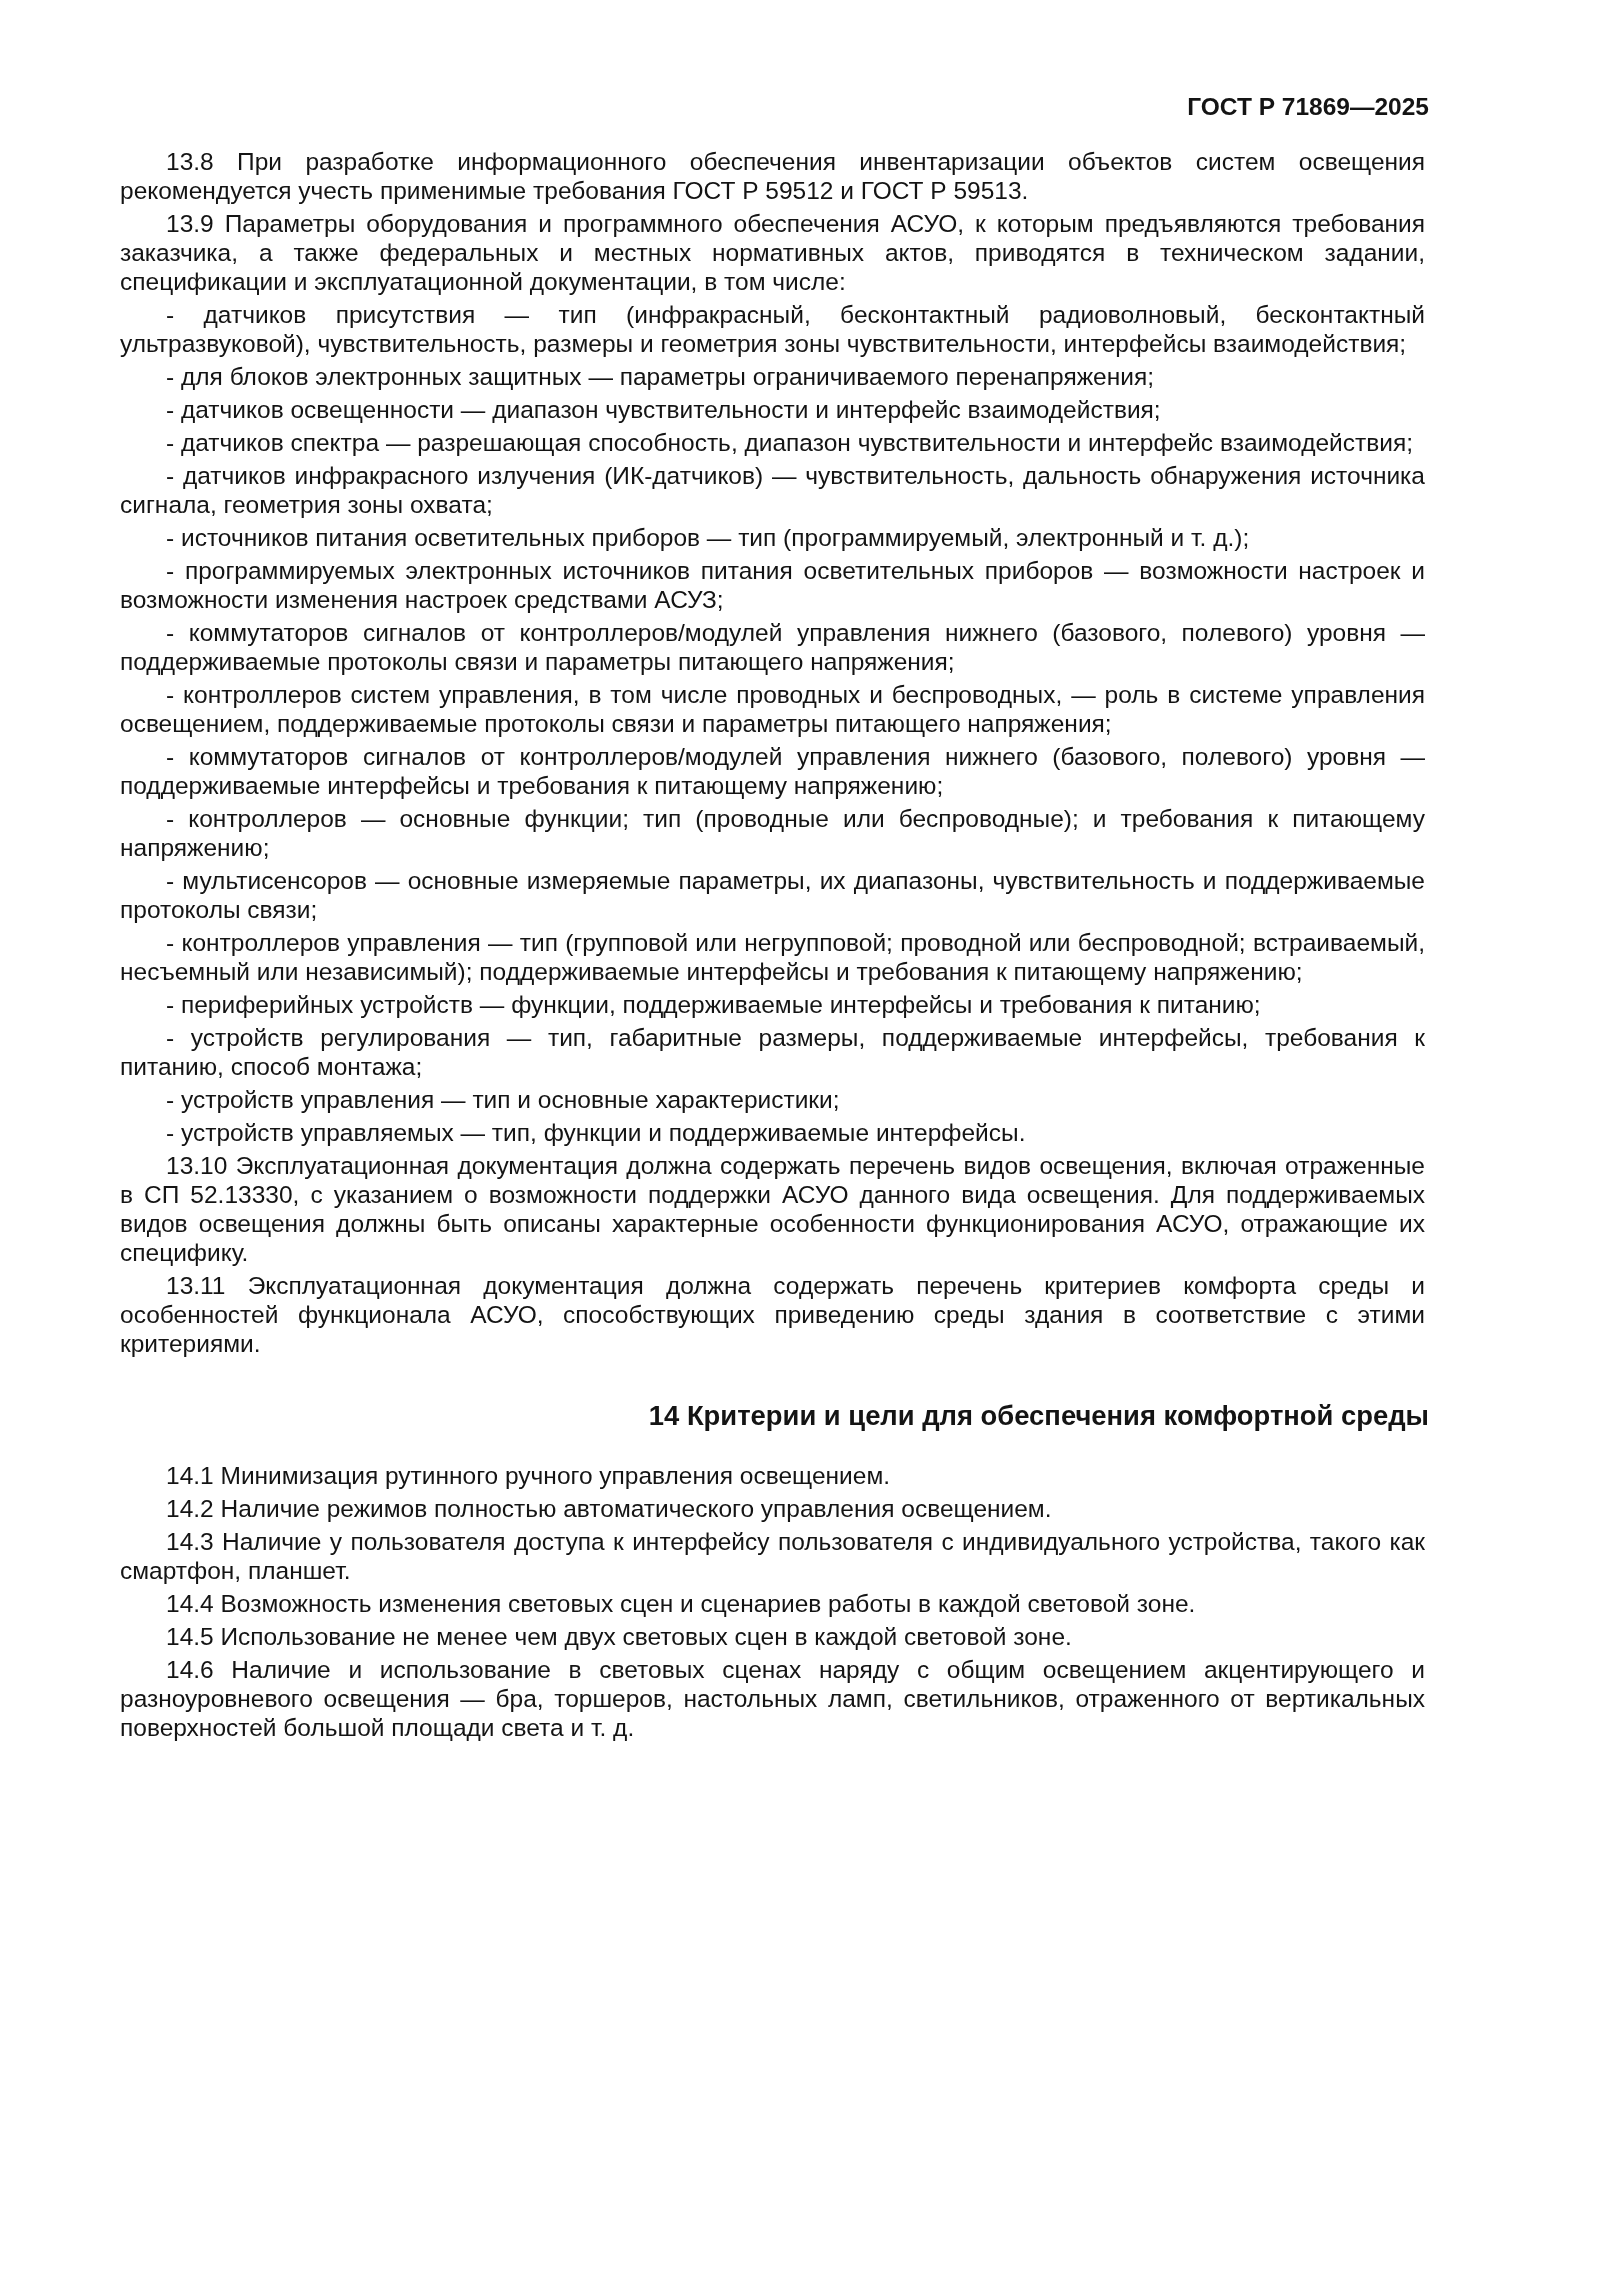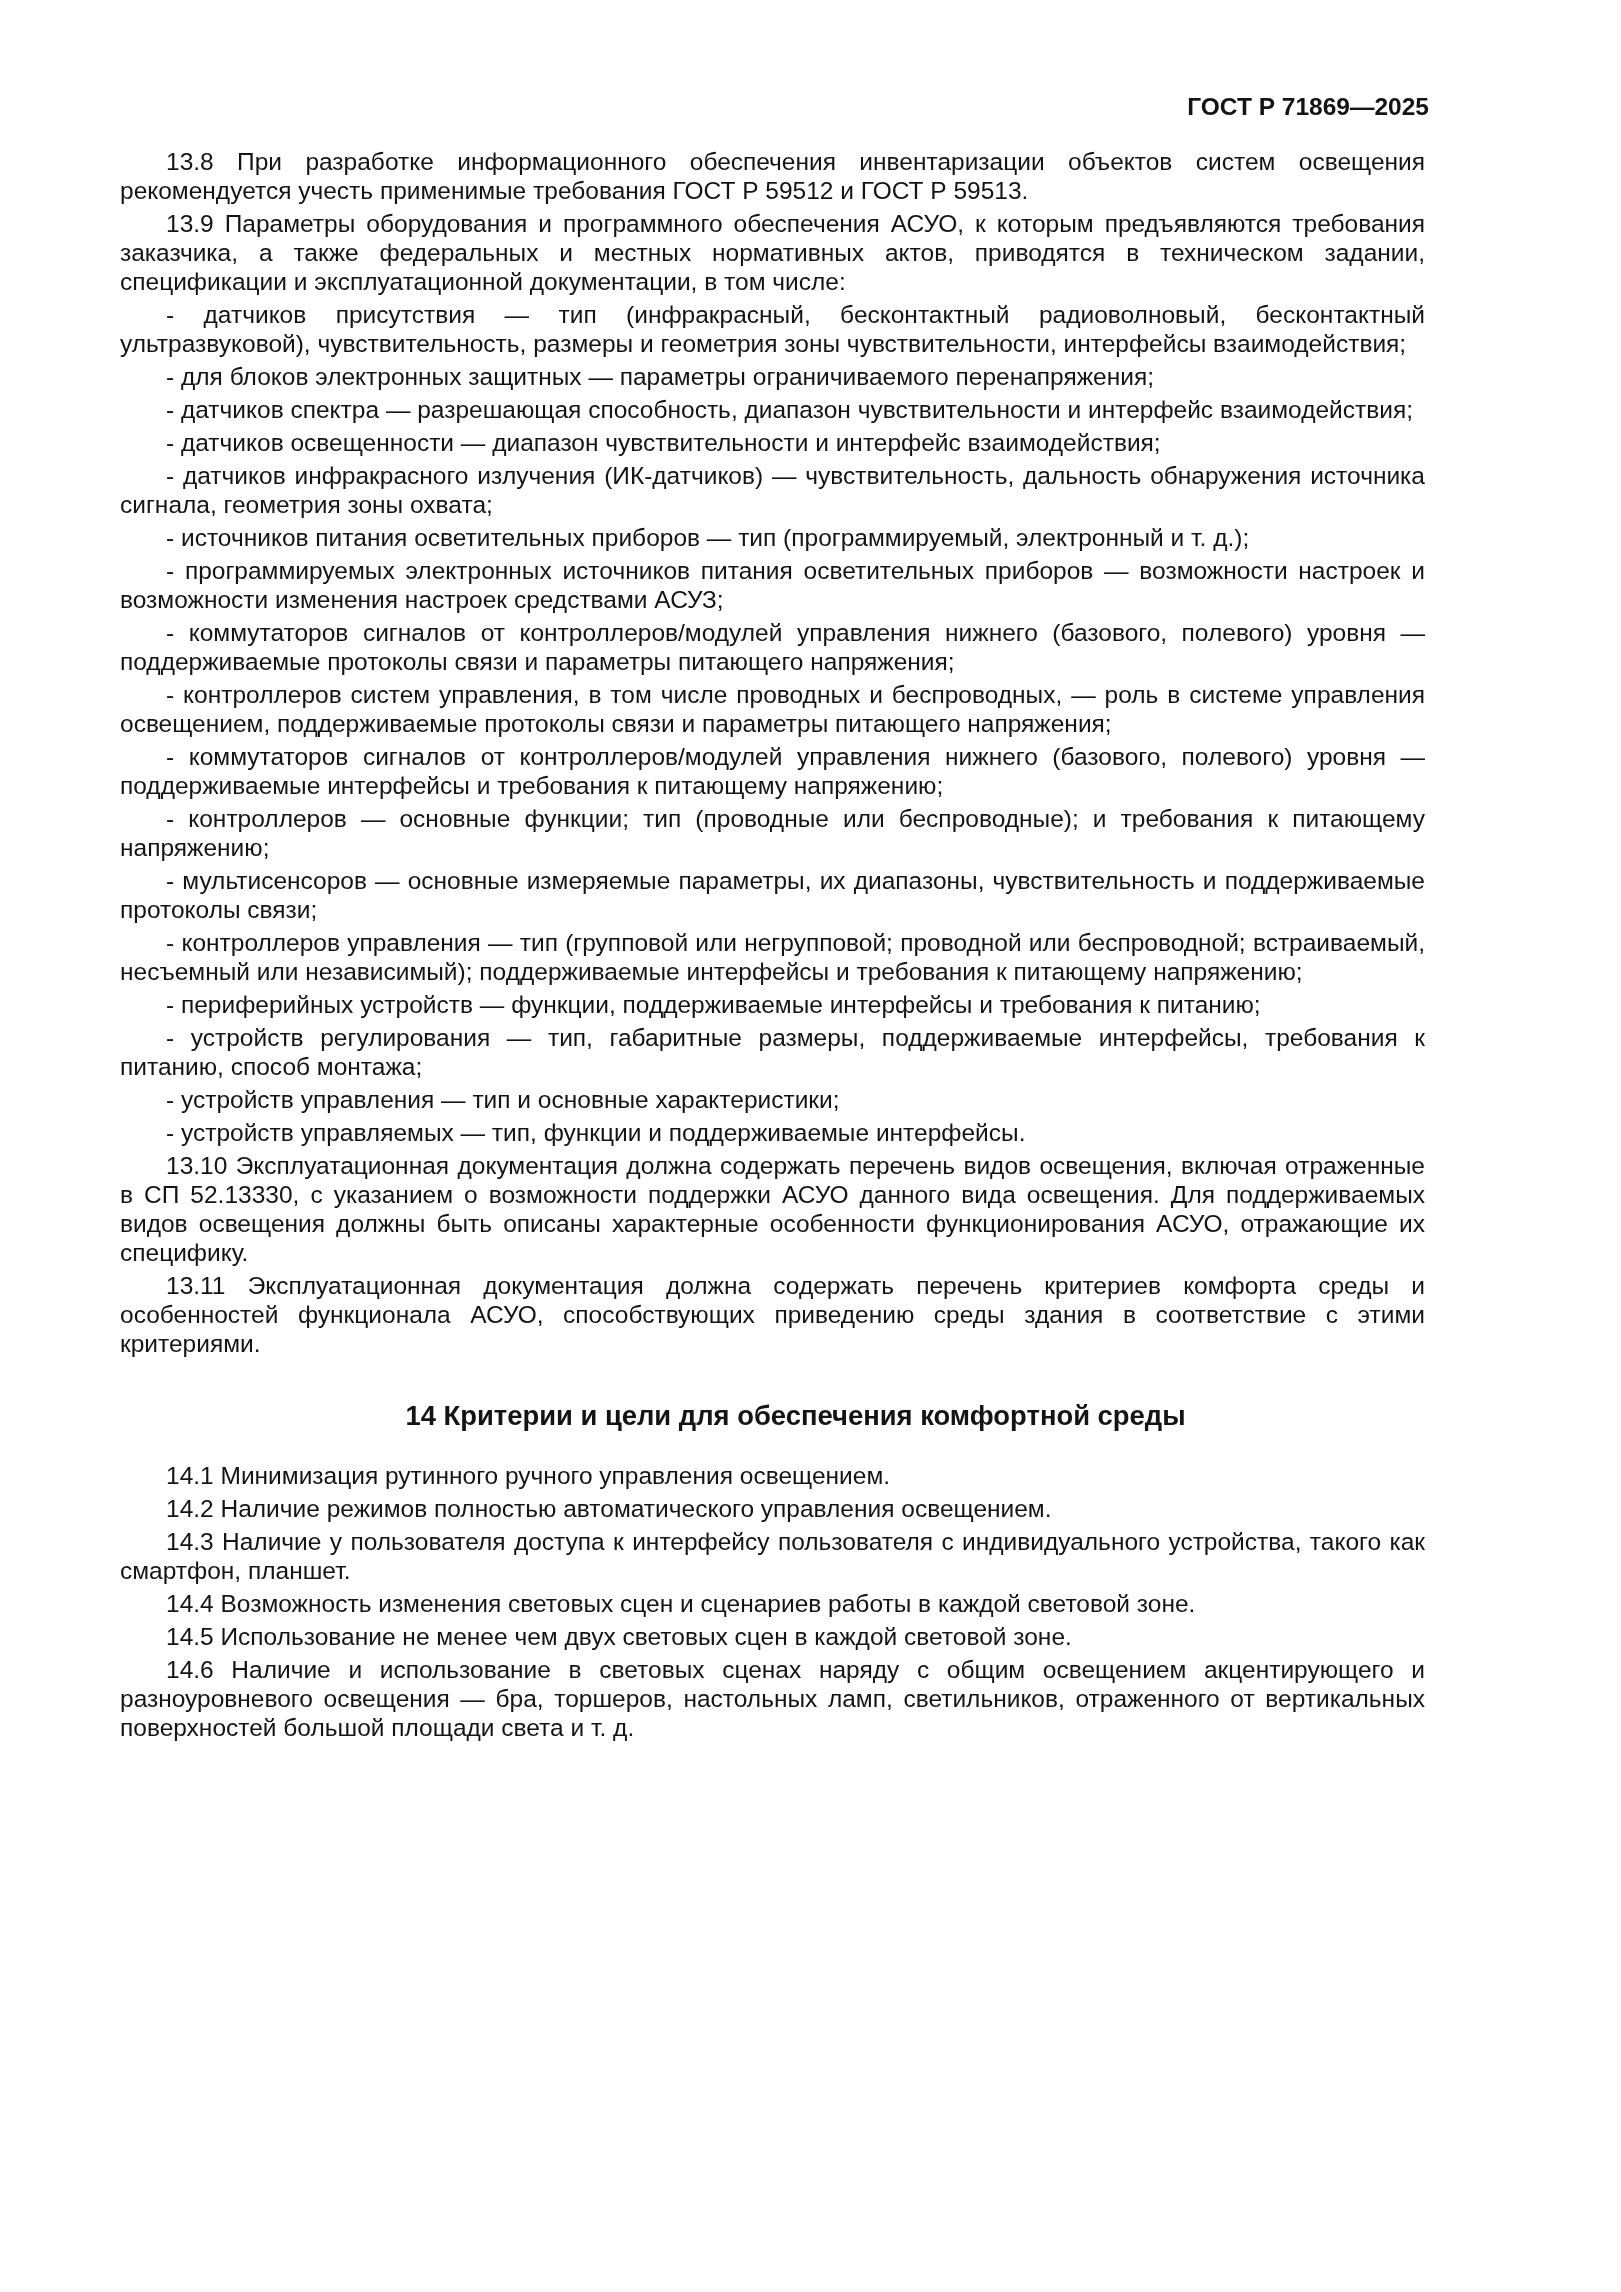--- a/index.html
+++ b/index.html
@@ -38,21 +38,21 @@
     text-align: justify;
   }
   .para {
     margin: 4px;
     text-indent: 46px;
   }
   .section-heading {
     font-size: 27.4px;
     line-height: 33px;
     font-weight: bold;
-    text-align: center;
+    text-align: right;
     text-indent: 0;
     margin: 41px 0 29px 46px;
   }
   .page-number {
     position: absolute;
     top: 2152px;
     left: 116px;
     width: 1313px;
     font-size: 24.5px;
     line-height: 29px;
@@ -62,22 +62,22 @@
 <body>
 
 <div class="page">
   <div class="doc-header">ГОСТ Р 71869—2025</div>
 
   <div class="content" id="content">
       <p class="para">13.8 При разработке информационного обеспечения инвентаризации объектов систем освещения рекомендуется учесть применимые требования ГОСТ Р 59512 и ГОСТ Р 59513.</p>
       <p class="para">13.9 Параметры оборудования и программного обеспечения АСУО, к которым предъявляются требования заказчика, а также федеральных и местных нормативных актов, приводятся в техническом задании, спецификации и эксплуатационной документации, в том числе:</p>
       <p class="para">- датчиков присутствия — тип (инфракрасный, бесконтактный радиоволновый, бесконтактный ультразвуковой), чувствительность, размеры и геометрия зоны чувствительности, интерфейсы взаимодействия;</p>
       <p class="para">- для блоков электронных защитных — параметры ограничиваемого перенапряжения;</p>
+      <p class="para">- датчиков освещенности — диапазон чувствительности и интерфейс взаимодействия;</p>
       <p class="para">- датчиков спектра — разрешающая способность, диапазон чувствительности и интерфейс взаимодействия;</p>
-      <p class="para">- датчиков освещенности — диапазон чувствительности и интерфейс взаимодействия;</p>
       <p class="para">- датчиков инфракрасного излучения (ИК-датчиков) — чувствительность, дальность обнаружения источника сигнала, геометрия зоны охвата;</p>
       <p class="para">- источников питания осветительных приборов — тип (программируемый, электронный и т. д.);</p>
       <p class="para">- программируемых электронных источников питания осветительных приборов — возможности настроек и возможности изменения настроек средствами АСУЗ;</p>
       <p class="para">- коммутаторов сигналов от контроллеров/модулей управления нижнего (базового, полевого) уровня — поддерживаемые протоколы связи и параметры питающего напряжения;</p>
       <p class="para">- контроллеров систем управления, в том числе проводных и беспроводных, — роль в системе управления освещением, поддерживаемые протоколы связи и параметры питающего напряжения;</p>
       <p class="para">- коммутаторов сигналов от контроллеров/модулей управления нижнего (базового, полевого) уровня — поддерживаемые интерфейсы и требования к питающему напряжению;</p>
       <p class="para">- контроллеров — основные функции; тип (проводные или беспроводные); и требования к питающему напряжению;</p>
       <p class="para">- мультисенсоров — основные измеряемые параметры, их диапазоны, чувствительность и поддерживаемые протоколы связи;</p>
       <p class="para">- контроллеров управления — тип (групповой или негрупповой; проводной или беспроводной; встраиваемый, несъемный или независимый); поддерживаемые интерфейсы и требования к питающему напряжению;</p>
       <p class="para">- периферийных устройств — функции, поддерживаемые интерфейсы и требования к питанию;</p>

